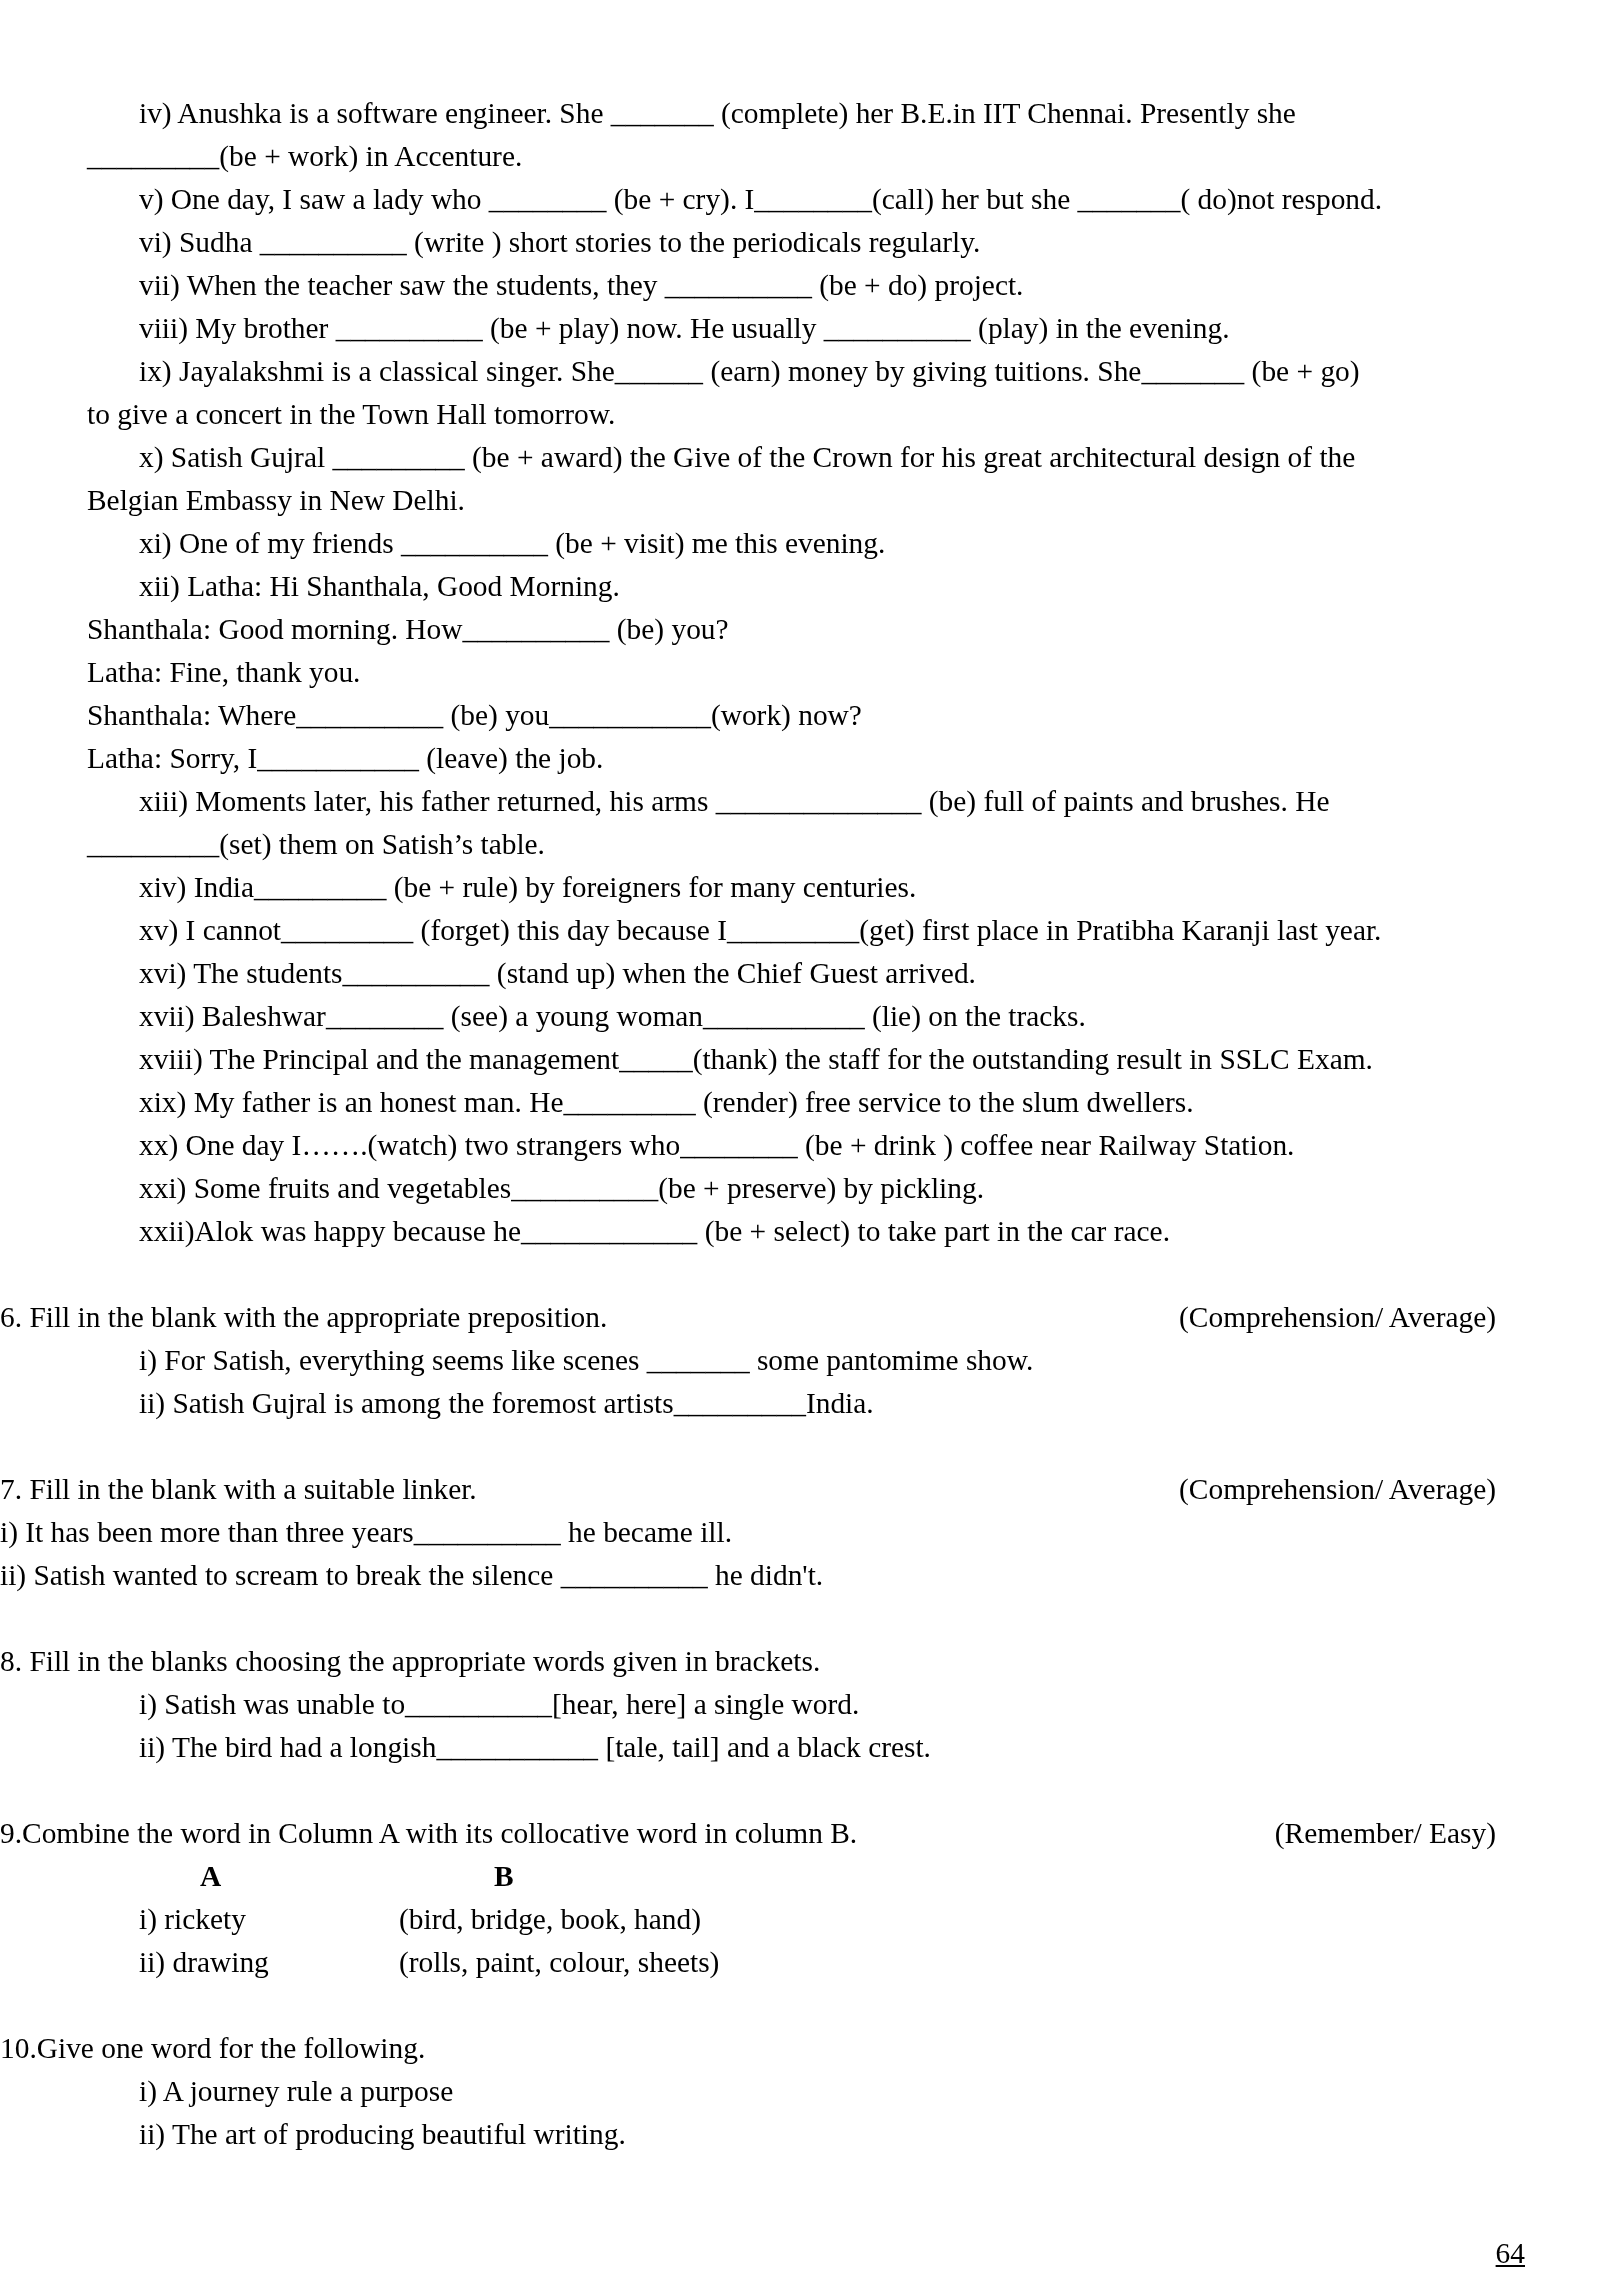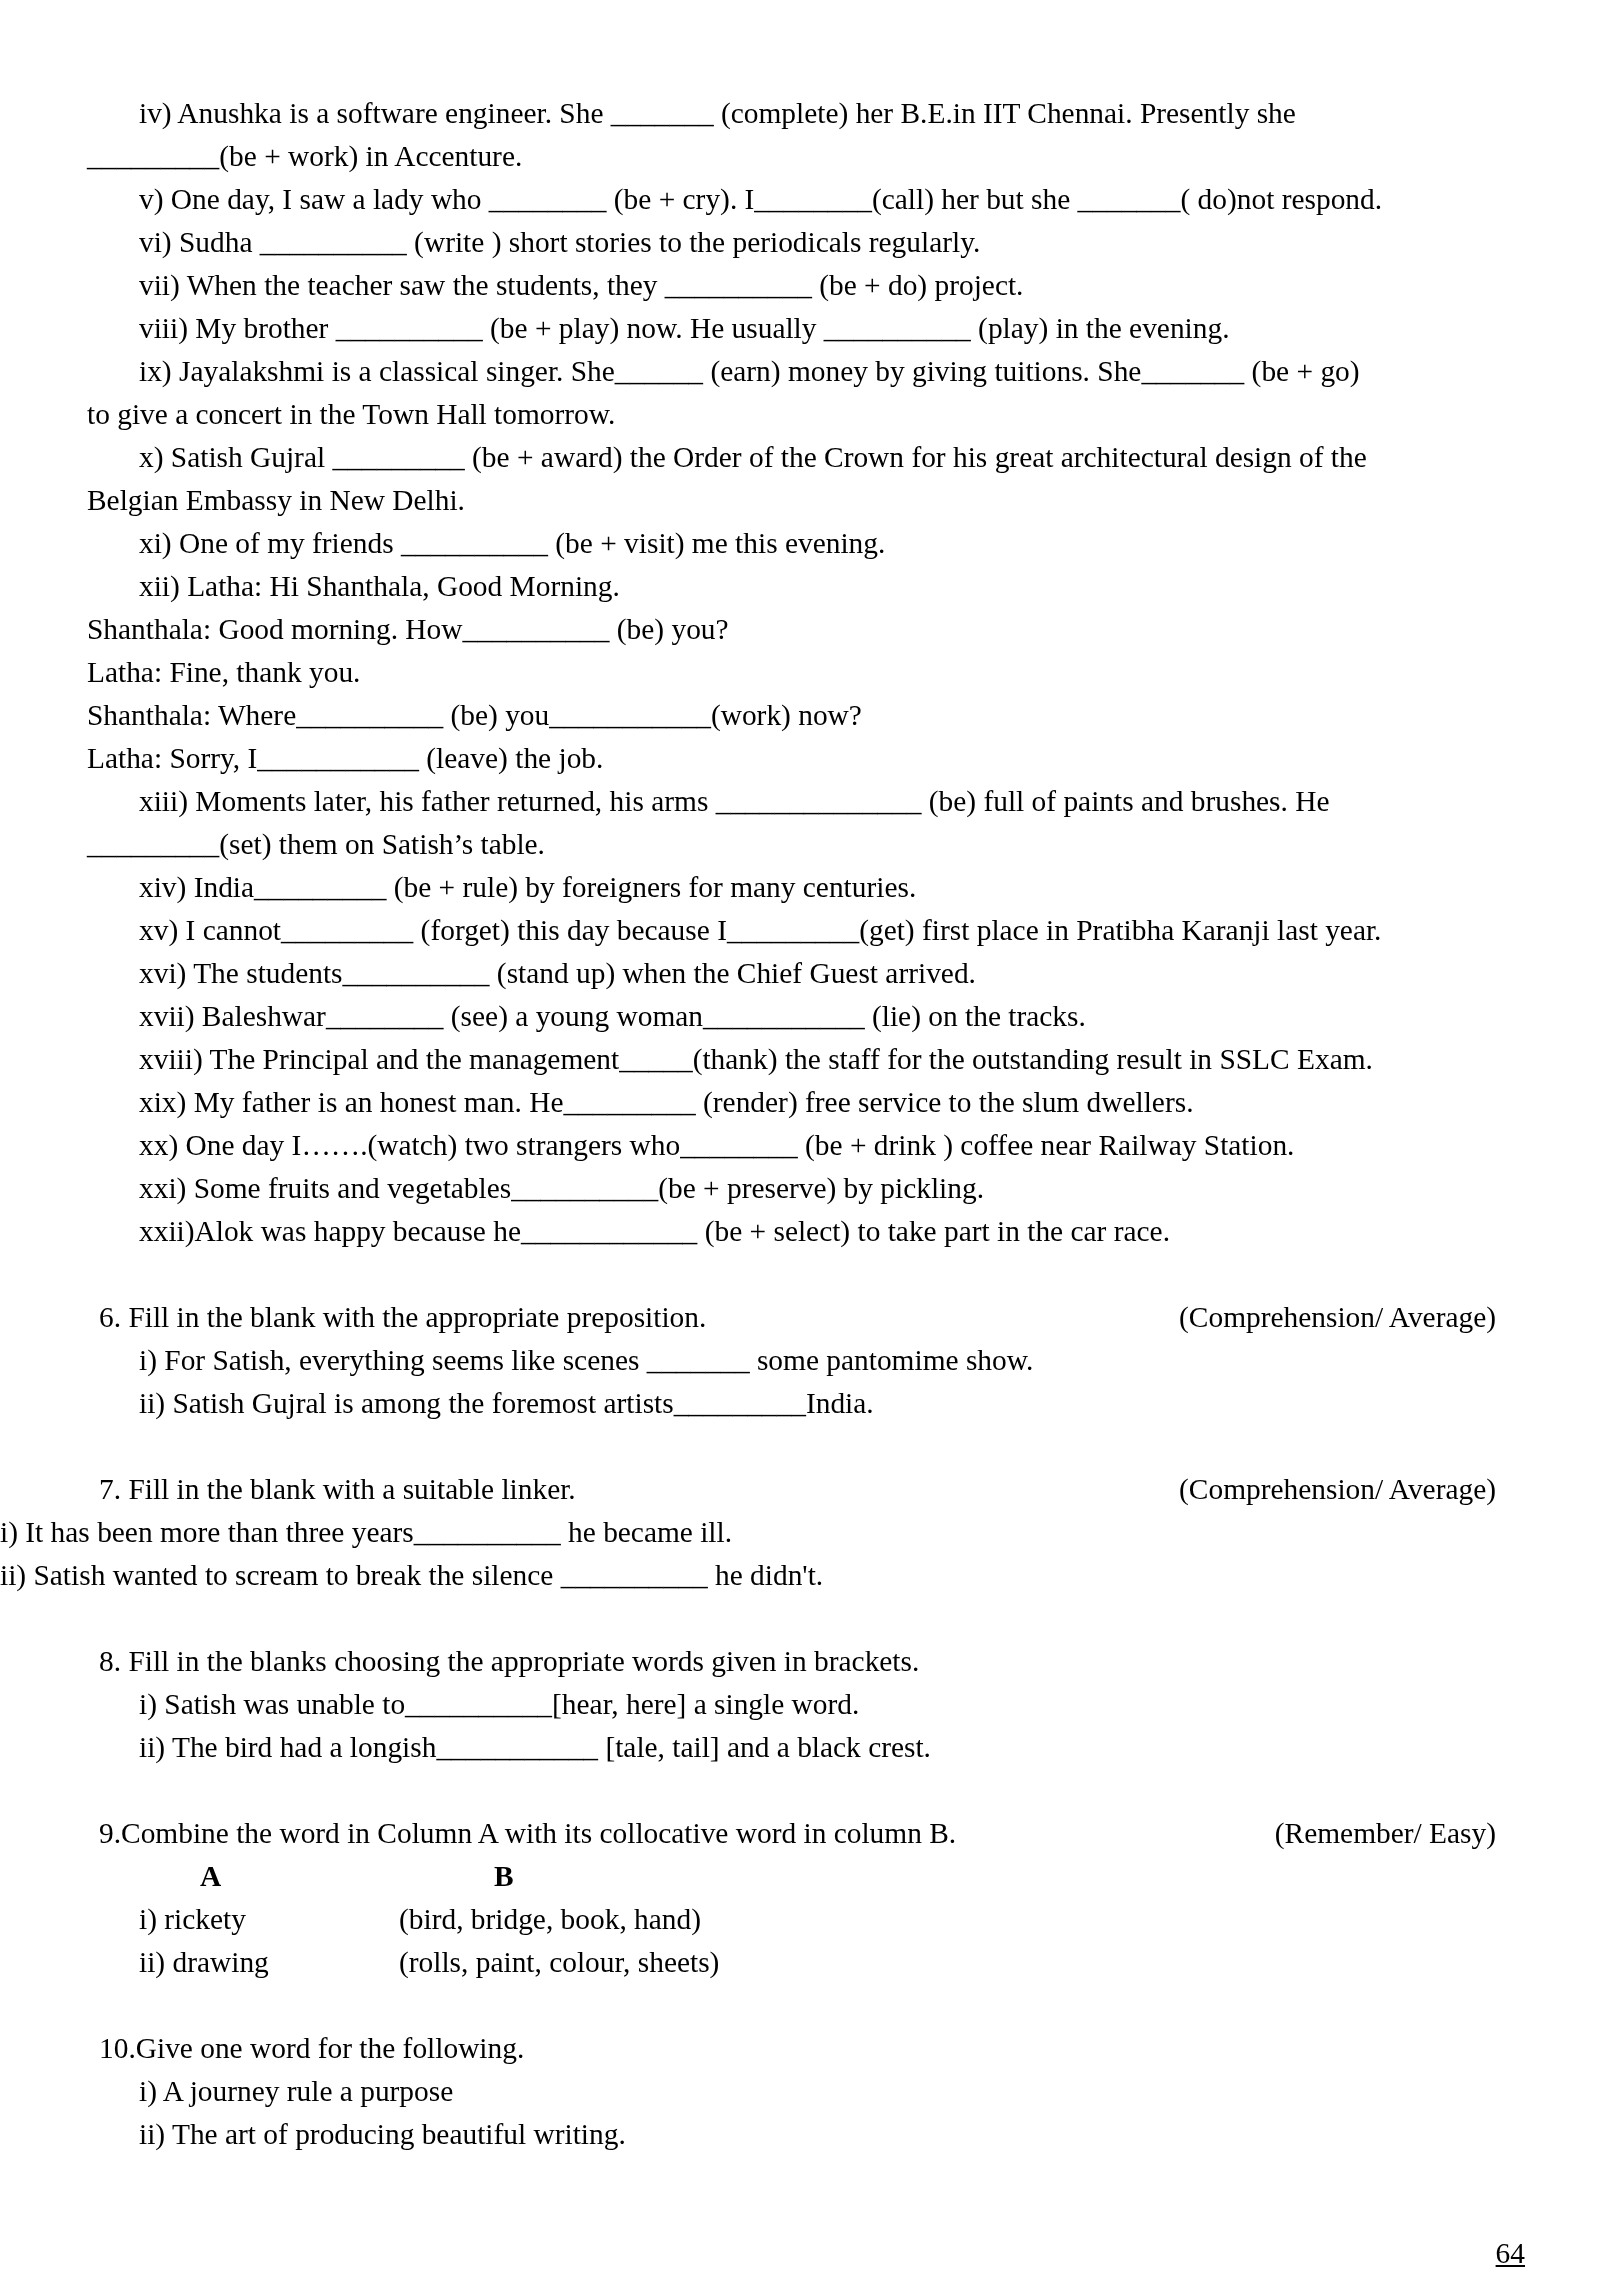--- a/index.html
+++ b/index.html
@@ -23,21 +23,21 @@
     position: absolute;
     top: 92px;
     left: 0;
     right: 0;
   }
   .line {
     position: relative;
     white-space: pre;
     height: 43px;
   }
-  .ind0 { padding-left: 99px; }
+  .ind0 { }
   .ind1 { padding-left: 139px; }
   .ind2 { }
   .ind3 { padding-left: 87px; }
   .gap  { height: 43px; }
   .right-annot {
     position: absolute;
     right: 126px;
     top: 0;
     text-align: right;
   }
@@ -62,21 +62,21 @@
 <div class="page">
   <div class="content" id="content">
       <div class="line ind1"><span class="txt">iv) Anushka is a software engineer. She _______ (complete) her B.E.in IIT Chennai. Presently she</span></div>
       <div class="line ind3"><span class="txt">_________(be + work) in Accenture.</span></div>
       <div class="line ind1"><span class="txt">v) One day, I saw a lady who ________ (be + cry). I________(call) her but she _______( do)not respond.</span></div>
       <div class="line ind1"><span class="txt">vi) Sudha __________ (write ) short stories to the periodicals regularly.</span></div>
       <div class="line ind1"><span class="txt">vii) When the teacher saw the students, they __________ (be + do) project.</span></div>
       <div class="line ind1"><span class="txt">viii) My brother __________ (be + play) now. He usually __________ (play) in the evening.</span></div>
       <div class="line ind1"><span class="txt">ix) Jayalakshmi is a classical singer. She______ (earn) money by giving tuitions. She_______ (be + go)</span></div>
       <div class="line ind3"><span class="txt">to give a concert in the Town Hall tomorrow.</span></div>
-      <div class="line ind1"><span class="txt">x) Satish Gujral _________ (be + award) the Order of the Crown for his great architectural design of the</span></div>
+      <div class="line ind1"><span class="txt">x) Satish Gujral _________ (be + award) the Give of the Crown for his great architectural design of the</span></div>
       <div class="line ind3"><span class="txt">Belgian Embassy in New Delhi.</span></div>
       <div class="line ind1"><span class="txt">xi) One of my friends __________ (be + visit) me this evening.</span></div>
       <div class="line ind1"><span class="txt">xii) Latha: Hi Shanthala, Good Morning.</span></div>
       <div class="line ind3"><span class="txt">Shanthala: Good morning. How__________ (be) you?</span></div>
       <div class="line ind3"><span class="txt">Latha: Fine, thank you.</span></div>
       <div class="line ind3"><span class="txt">Shanthala: Where__________ (be) you___________(work) now?</span></div>
       <div class="line ind3"><span class="txt">Latha: Sorry, I___________ (leave) the job.</span></div>
       <div class="line ind1"><span class="txt">xiii) Moments later, his father returned, his arms ______________ (be) full of paints and brushes. He</span></div>
       <div class="line ind3"><span class="txt">_________(set) them on Satish’s table.</span></div>
       <div class="line ind1"><span class="txt">xiv) India_________ (be + rule) by foreigners for many centuries.</span></div>

